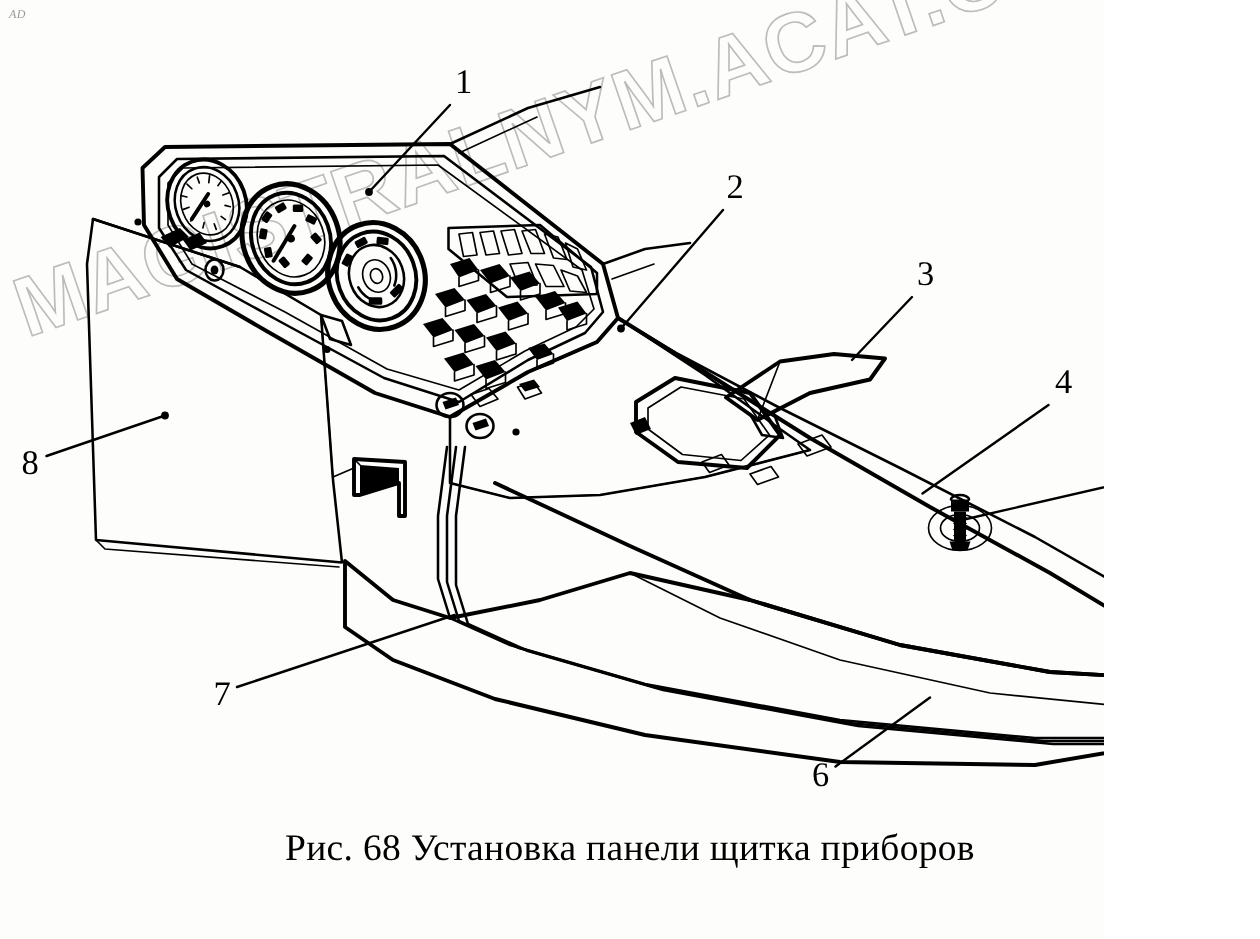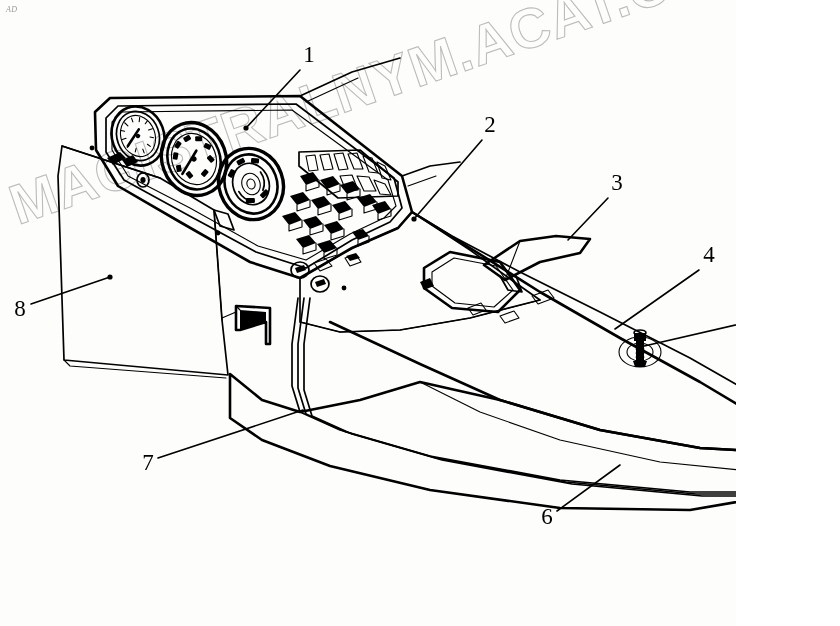--- a/index.html
+++ b/index.html
@@ -362,14 +362,15 @@
       <text class="callout-num" x="617" y="190" text-anchor="middle">3</text>
       <text class="callout-num" x="709" y="262" text-anchor="middle">4</text>
       <text class="callout-num" x="793" y="306" text-anchor="middle">5</text>
       <text class="callout-num" x="547" y="524" text-anchor="middle">6</text>
       <text class="callout-num" x="148" y="470" text-anchor="middle">7</text>
       <text class="callout-num" x="20" y="316" text-anchor="middle">8</text>
     </g>
 
   </svg>
 
+  <div class="caption">Рис. 68 Установка панели щитка приборов</div>
 
 </div>
 
 </body></html>

